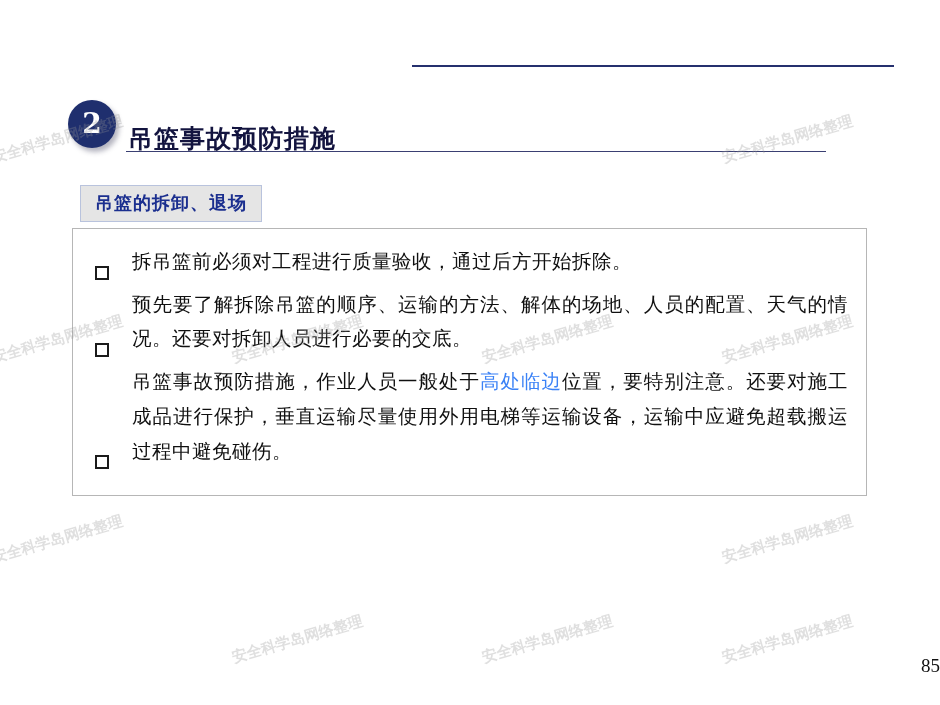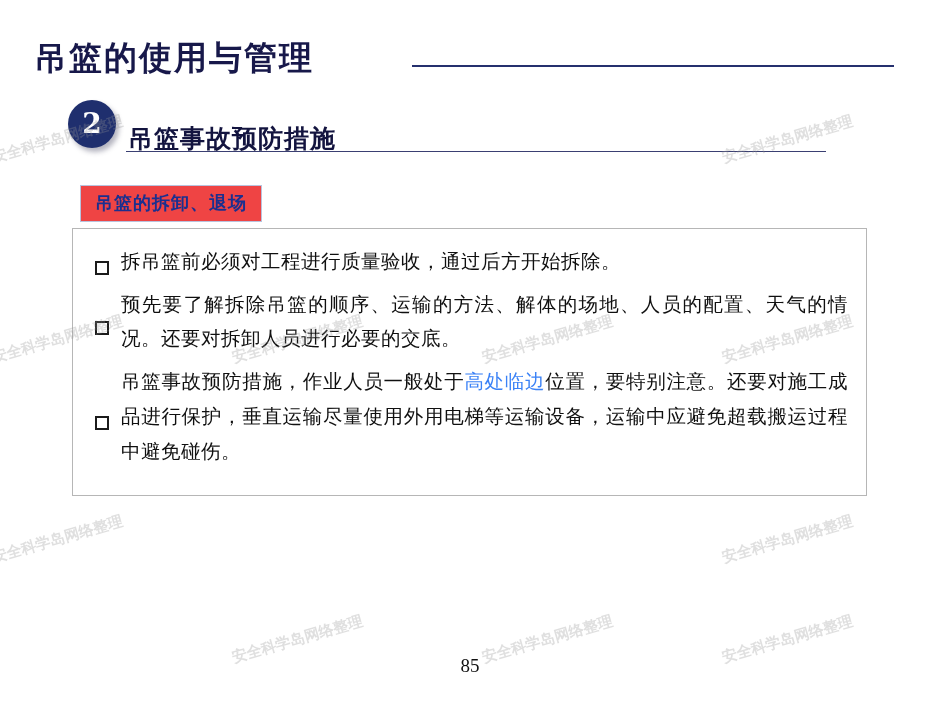--- a/index.html
+++ b/index.html
@@ -94,21 +94,21 @@
     height: 0;
     border-top: 1.5px solid #3a3f72;
   }
 
   
   .chip {
     position: absolute;
     left: 80px;
     top: 185px;
     padding: 5px 14px 6px 14px;
-    background: #ef4444;
+    background: #e5e5e5;
     border: 1px solid #b9c3dd;
     font-family: "DejaVu Serif", serif;
     font-size: 18px;
     font-weight: bold;
     color: #1b2f8f;
     letter-spacing: 1px;
     white-space: nowrap;
   }
 
   
@@ -118,22 +118,23 @@
     top: 228px;
     width: 795px;
     height: 268px;
     border: 1px solid #b6b6b6;
     background: #ffffff;
     box-sizing: border-box;
     padding: 16px 18px 0 18px;
   }
   .bullet-item {
     display: flex;
-    align-items: center;
+    align-items: flex-end;
     margin-bottom: 8px;
+    gap: 11px;
   }
   .bullet-mark {
     flex: 0 0 auto;
     width: 14px;
     height: 14px;
     border: 2px solid #1b1b1b;
     margin: 11px 12px 0 4px;
     box-sizing: border-box;
   }
   .bullet-text {
@@ -147,21 +148,21 @@
   .hl-red {
     color: #3b82f6;
   }
 
   
   .page-num {
     position: absolute;
     left: 0;
     right: 0;
     top: 655px;
-    text-align: center;
+    text-align: right;
     font-family: "Liberation Serif", serif;
     font-size: 19px;
     color: #111111;
   }
 
   
   .wm {
     position: absolute;
     font-family: "DejaVu Sans", sans-serif;
     font-size: 15px;
@@ -172,21 +173,20 @@
     pointer-events: none;
     user-select: none;
   }
 </style>
 </head>
 <body>
 
 <div class="slide">
 
   <div class="title-row">
-    <div class="slide-title">吊篮的使用与管理</div>
     <div class="title-rule"></div>
   </div>
 
   <div class="section-row">
     <div class="num-badge">2</div>
     <div class="section-title">吊篮事故预防措施</div>
     <div class="section-rule"></div>
   </div>
 
   <div class="chip">吊篮的拆卸、退场</div>

